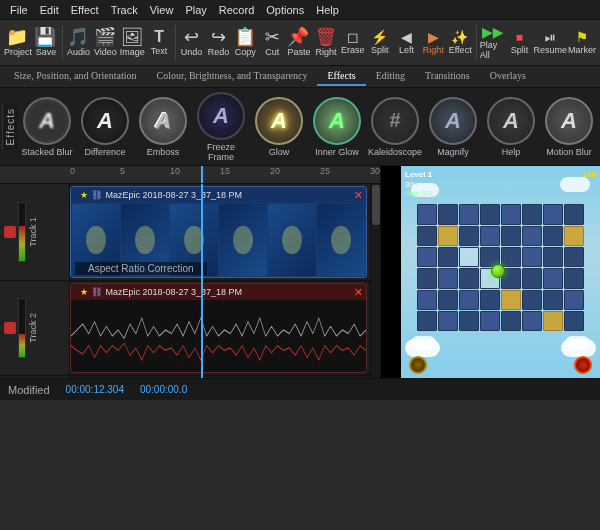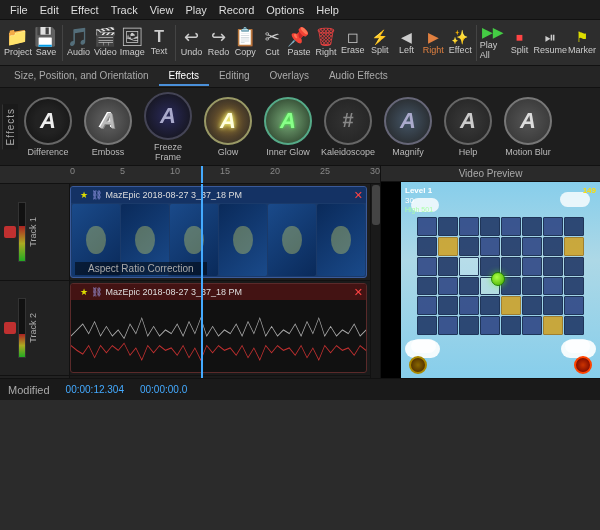--- a/index.html
+++ b/index.html
@@ -68,20 +68,21 @@
     .tb-btn.active-right { color: #e08040; }
 
     
     #tab-row {
       background: #252525;
       display: flex;
       align-items: center;
       height: 22px;
       border-bottom: 1px solid #111;
       padding: 0 4px;
+      font-family: Liberation Serif, serif;
     }
     .tab-btn {
       padding: 3px 10px;
       font-size: 10px;
       color: #aaa;
       cursor: pointer;
       border-bottom: 2px solid transparent;
     }
     .tab-btn.active { color: #fff; border-bottom-color: #4a90d9; }
 
@@ -535,29 +536,36 @@
     <span>Resume</span>
   </div>
   <div class="tb-btn yellow">
     <span class="tb-icon" style="font-size:14px;color:#dd0;">⚑</span>
     <span>Marker</span>
   </div>
 </div>
 
 <div id="tab-row">
   <div class="tab-btn">Size, Position, and Orientation</div>
+  <div class="tab-btn">Colour, Brightness, and Transparency</div>
   <div class="tab-btn active">Effects</div>
   <div class="tab-btn">Editing</div>
+  <div class="tab-btn">Transitions</div>
   <div class="tab-btn">Overlays</div>
-  <div class="tab-btn">Audio Effects</div>
 </div>
 
 <div id="effects-bar">
   <div id="effects-side">Effects</div>
 
+  <div class="effect-item">
+    <div class="effect-icon ei-blur">
+      <span style="font-style:italic;font-weight:bold;filter:blur(1px);">A</span>
+    </div>
+    <div class="effect-label">Stacked Blur</div>
+  </div>
 
   <div class="effect-item">
     <div class="effect-icon ei-diff">
       <span style="font-style:italic;font-weight:bold;">A</span>
     </div>
     <div class="effect-label">Difference</div>
   </div>
 
   <div class="effect-item">
     <div class="effect-icon ei-emboss">
@@ -708,21 +716,20 @@
         </div>
       </div>
 
       <div class="scroll-track">
         <div class="scroll-thumb"></div>
       </div>
     </div>
   </div>
 
   <div id="preview-section">
-    <div id="preview-title">Video Preview</div>
     <div id="preview-canvas">
 
       <div style="position:absolute;top:0;left:0;right:0;bottom:0;background:linear-gradient(180deg,#87ceeb 0%,#add8e6 40%,#87ceeb 100%);margin-left:20px;">
 
         <div style="position:absolute;bottom:10%;left:2%;width:35px;height:18px;background:white;border-radius:10px;opacity:0.9;"></div>
         <div style="position:absolute;bottom:13%;left:5%;width:25px;height:14px;background:white;border-radius:8px;opacity:0.8;"></div>
 
         <div style="position:absolute;bottom:10%;right:2%;width:35px;height:18px;background:white;border-radius:10px;opacity:0.9;"></div>
         <div style="position:absolute;bottom:13%;right:5%;width:25px;height:14px;background:white;border-radius:8px;opacity:0.8;"></div>
 

